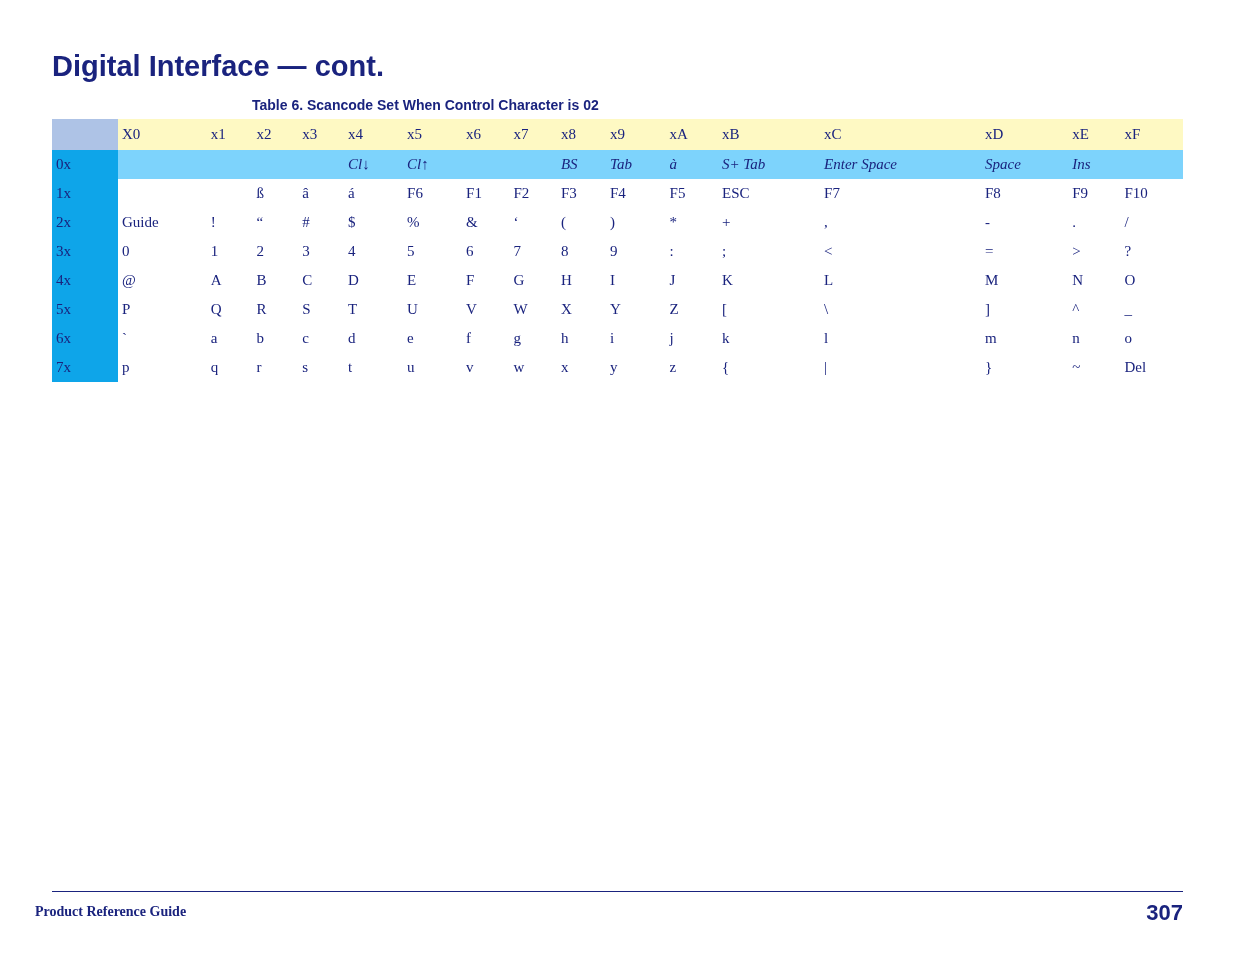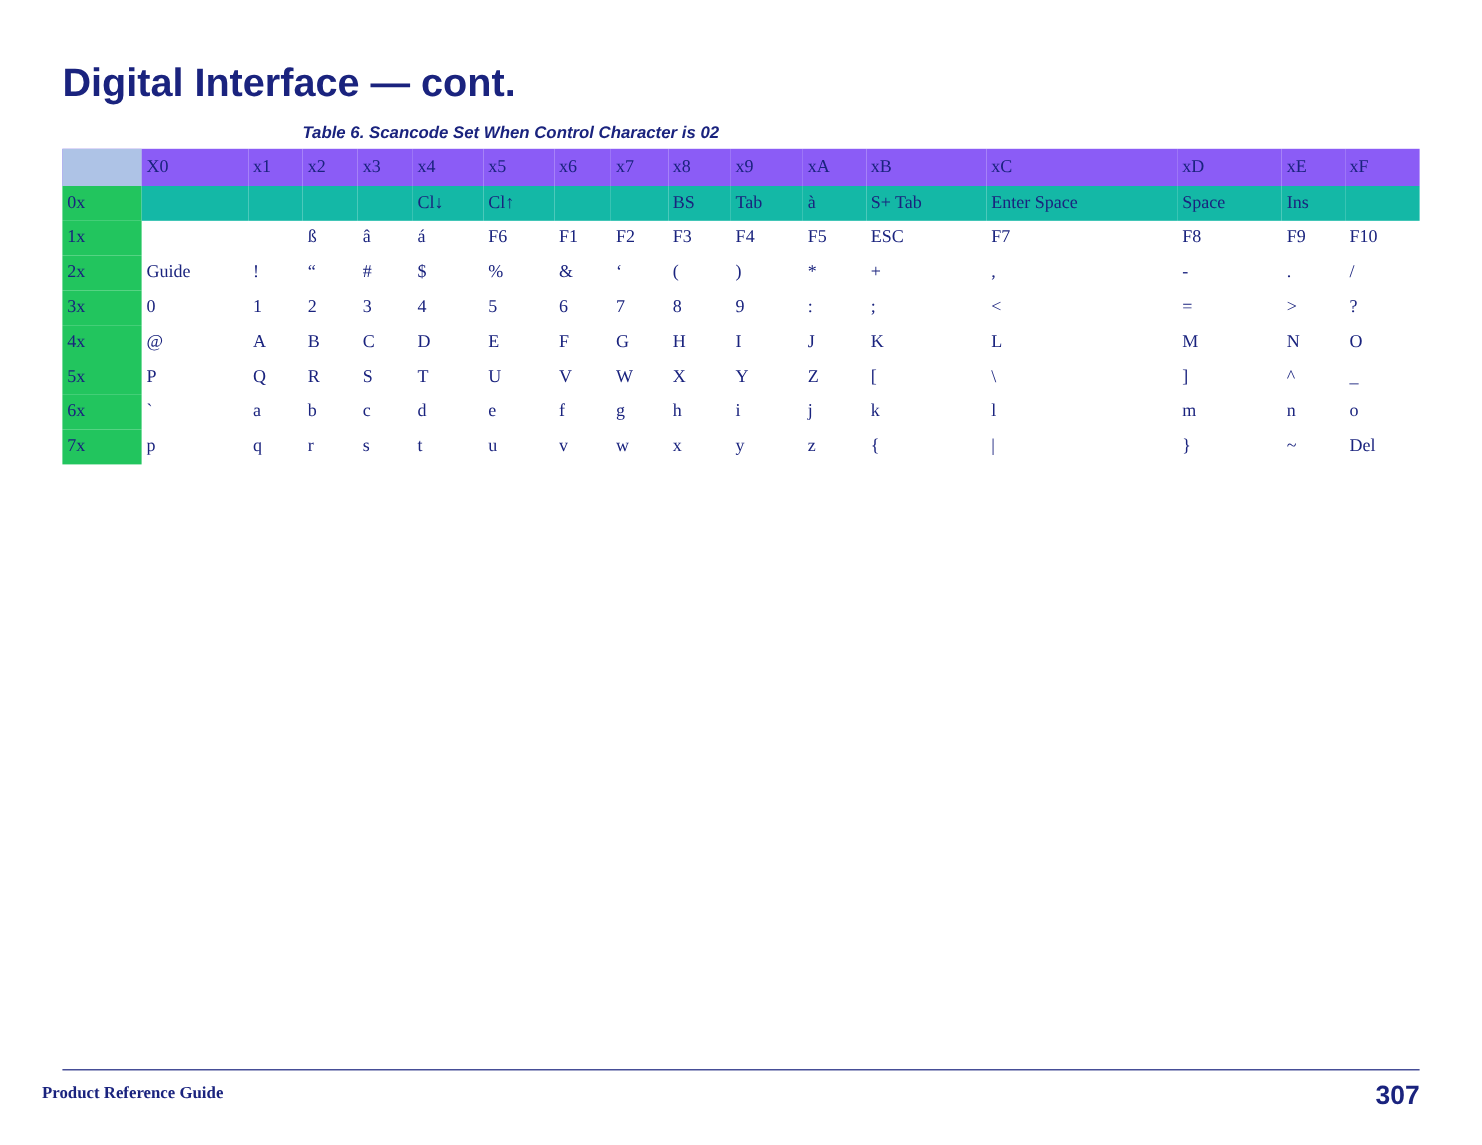--- a/index.html
+++ b/index.html
@@ -14,65 +14,65 @@
   .page {
     box-sizing: border-box;
     width: 1235px;
     height: 954px;
     padding: 50px 52px 40px 52px;
     position: relative;
   }
   .section-title {
     color: #1a237e;
     font-weight: bold;
-    font-size: 33px;
+    font-size: 29px;
     margin: 0 0 14px 0;
     font-family: "Segoe UI", Arial, sans-serif;
   }
   .table-caption {
     color: #1a237e;
     font-weight: bold;
     font-size: 14px;
     text-align: left;
     margin: 1px 0 6px 200px;
     font-family: "Segoe UI", Arial, sans-serif;
-    font-style: italic;
   }
   table.scancode {
     border-collapse: collapse;
     width: 100%;
     font-size: 15px;
   }
   table.scancode th, table.scancode td {
     font-weight: normal;
     text-align: left;
     padding: 6px 4px;
     vertical-align: top;
   }
   
   tr.col-header {
-    background: #8b5cf6;
+    background: #fef9c3;
   }
   tr.col-header th {
     color: #1a237e;
     font-family: "Times New Roman", serif;
     font-size: 15px;
     padding-top: 7px;
     padding-bottom: 7px;
   }
   
   td.row-head {
-    background: #22c55e;
+    background: #0ea5e9;
     color: #1a237e;
     width: 58px;
     padding-left: 10px;
   }
   
   tr.row-0x td.cell {
-    background: #14b8a6;
+    background: #7dd3fc;
+    font-style: italic;
   }
   td.cell {
     color: #1a237e;
     font-family: "Times New Roman", serif;
   }
   tr.col-header th.first-col {
     background: #aec3e6;
     width: 58px;
   }
   

